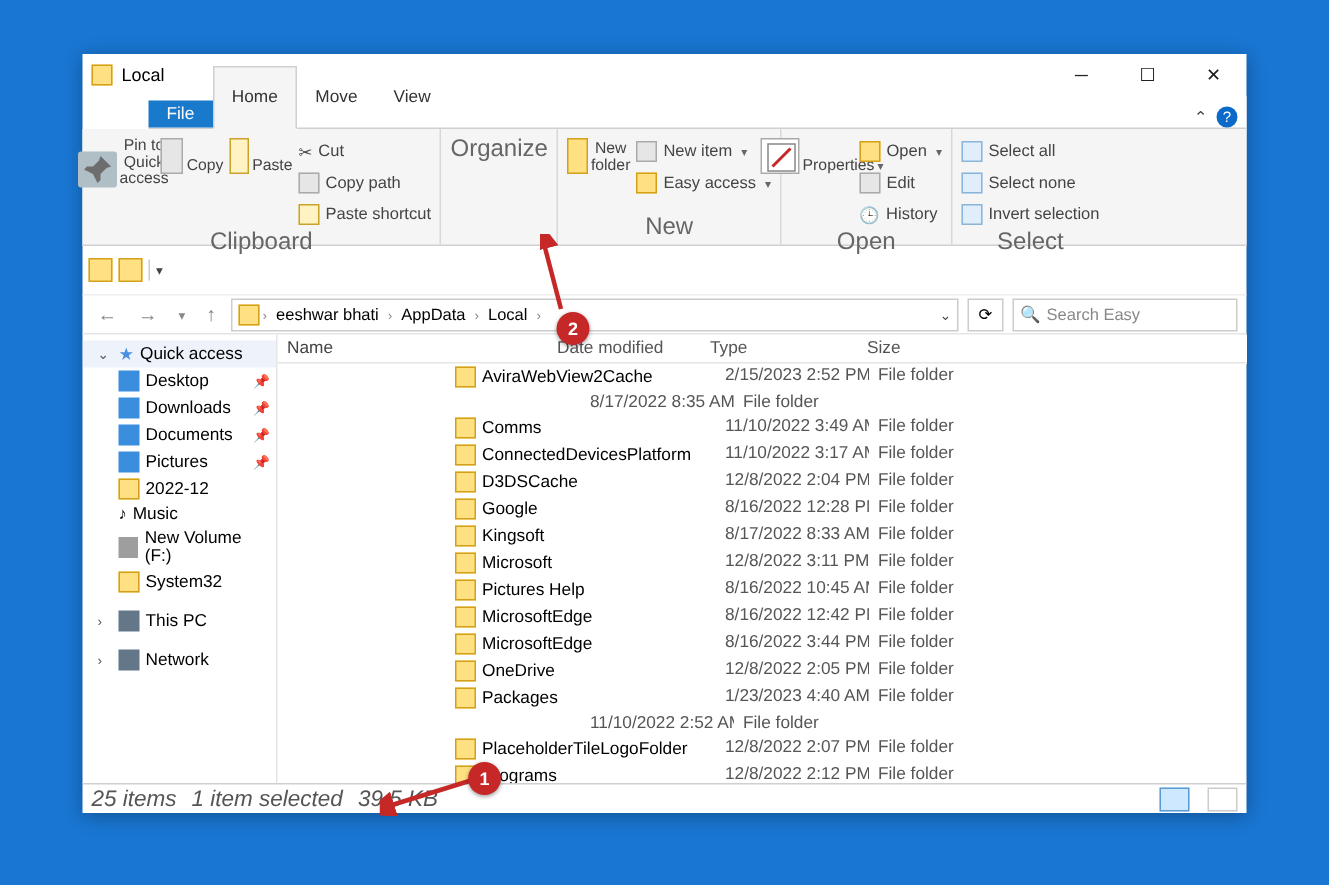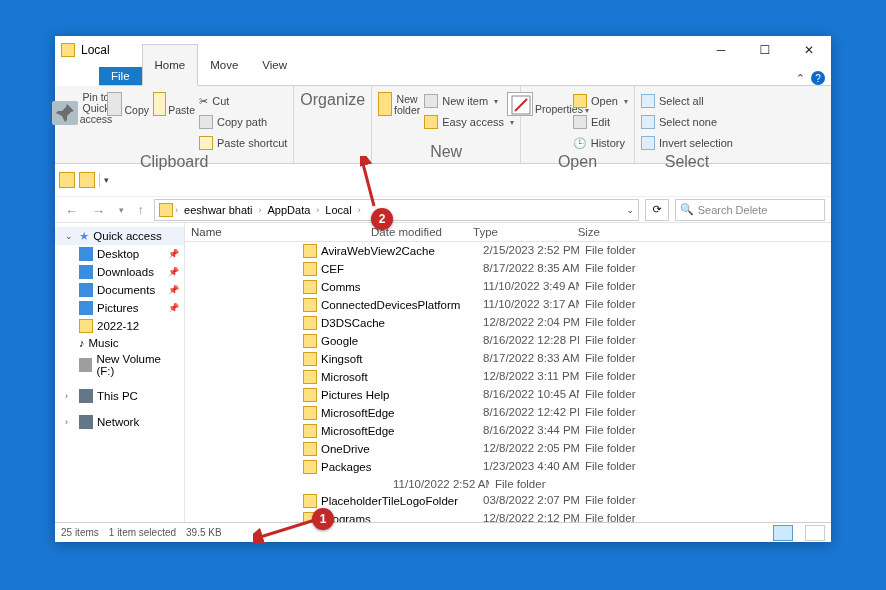--- a/index.html
+++ b/index.html
@@ -74,21 +74,21 @@
   .lhdr > div { padding:3px 6px; border-right:1px solid transparent; }
   .lrow { display:flex; padding:1px 0;justify-content:center; }
   .lrow > div { padding:1px 6px; white-space:nowrap; overflow:hidden; }
   .c-name { width:180px; display:flex; align-items:center; gap:4px; }
   .c-date { width:102px; color:#555; }
   .c-type { width:80px; color:#555; }
   .c-size { width:60px; color:#555; text-align:right; }
   .rowic { width:14px; height:14px; flex-shrink:0; }
   .rowic.fold { background:#ffe082; border:1px solid #d4a017; }
   
-  .status { height:20px; border-top:1px solid #d0d0d0; display:flex; align-items:center; font-size:10px; color:#555; padding:0 6px; gap:10px; }
+  .status { height:20px; border-top:1px solid #d0d0d0; display:flex; align-items:center; font-size:15px; color:#555; padding:0 6px; gap:10px;font-style:italic; }
   .status .spacer { flex:1; }
   .vb { width:20px; height:16px; border:1px solid #ccc; margin-left:2px; }
   .vb.act { background:#cde8ff; border-color:#5a9bd4; }
   
   .anno-arrow1 { position:absolute; left:305px; top:120px; width:20px; height:360px; pointer-events:none; z-index:10; }
   .anno-arrow2 { position:absolute; left:198px; top:478px; width:68px; height:30px; pointer-events:none; z-index:10; }
   .anno-circle { width:22px;height:22px;border-radius:50%;background:#c62828;color:#fff;display:flex;align-items:center;justify-content:center;font-size:12px;font-weight:bold;position:absolute;z-index:11;box-shadow:0 1px 3px rgba(0,0,0,0.4); }
 </style>
 </head>
 <body>
@@ -248,21 +248,21 @@
       <span class="crumb">AppData</span>
       <span class="sep">›</span>
       <span class="crumb">Local</span>
       <span class="sep">›</span>
       <span style="flex:1"></span>
       <span class="dd">⌄</span>
     </div>
     <div class="refresh">⟳</div>
     <div class="search">
       <span class="mag">🔍</span>
-      <span>Search Delete</span>
+      <span>Search Easy</span>
     </div>
   </div>
 
   <div class="content">
 
     <div class="nav">
       <div class="navitem hdr">
           <span class="exp">⌄</span>
           <span style="color:#4a90e2">★</span>
           <span>Quick access</span>
@@ -298,20 +298,25 @@
         </div>
       <div class="navitem">
           <span class="exp"></span>
           <span style="font-size:11px">♪</span>
           <span>Music</span>
         </div>
       <div class="navitem">
           <span class="exp"></span>
           <span class="ic ic-vol"></span>
           <span>New Volume (F:)</span>
+        </div>
+      <div class="navitem">
+          <span class="exp"></span>
+          <span class="ic ic-fold"></span>
+          <span>System32</span>
         </div>
       <div style="height:8px"></div>
       <div class="navitem">
           <span class="exp">›</span>
           <span class="ic ic-pc"></span>
           <span>This PC</span>
         </div>
       <div style="height:8px"></div>
       <div class="navitem">
           <span class="exp">›</span>
@@ -331,24 +336,20 @@
           <div class="lrow">
             <div class="c-name">
               <span class="rowic fold"></span>
               <span>AviraWebView2Cache</span>
             </div>
             <div class="c-date">2/15/2023 2:52 PM</div>
             <div class="c-type">File folder</div>
             <div class="c-size"></div>
           </div>
           <div class="lrow">
-            <div class="c-name">
-              <span class="rowic fold"></span>
-              <span>CEF</span>
-            </div>
             <div class="c-date">8/17/2022 8:35 AM</div>
             <div class="c-type">File folder</div>
             <div class="c-size"></div>
           </div>
           <div class="lrow">
             <div class="c-name">
               <span class="rowic fold"></span>
               <span>Comms</span>
             </div>
             <div class="c-date">11/10/2022 3:49 AM</div>
@@ -448,21 +449,21 @@
           <div class="lrow">
             <div class="c-date">11/10/2022 2:52 AM</div>
             <div class="c-type">File folder</div>
             <div class="c-size"></div>
           </div>
           <div class="lrow">
             <div class="c-name">
               <span class="rowic fold"></span>
               <span>PlaceholderTileLogoFolder</span>
             </div>
-            <div class="c-date">03/8/2022 2:07 PM</div>
+            <div class="c-date">12/8/2022 2:07 PM</div>
             <div class="c-type">File folder</div>
             <div class="c-size"></div>
           </div>
           <div class="lrow">
             <div class="c-name">
               <span class="rowic fold"></span>
               <span>Programs</span>
             </div>
             <div class="c-date">12/8/2022 2:12 PM</div>
             <div class="c-type">File folder</div>

